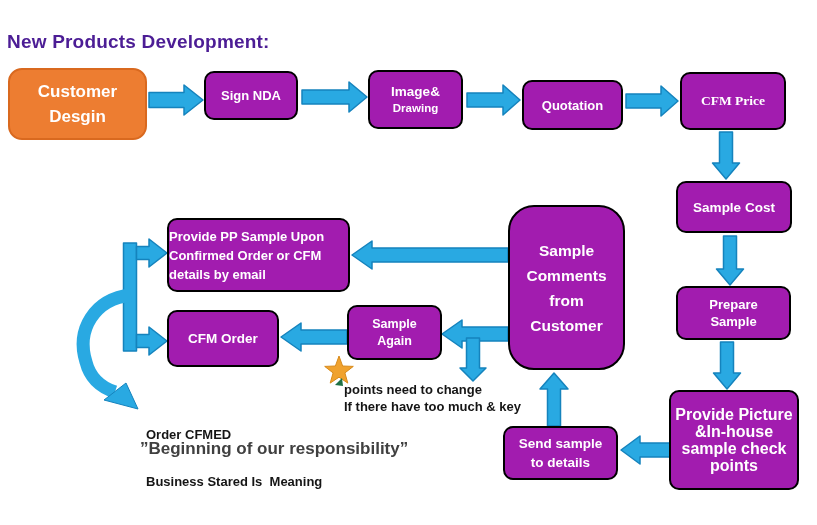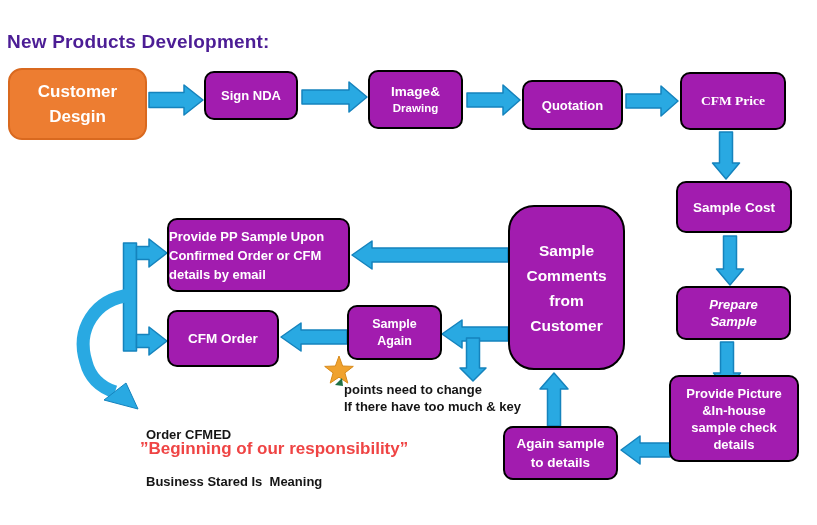--- a/index.html
+++ b/index.html
@@ -20,33 +20,33 @@
   .orange { background:#ed7d31; border:2px solid #d9691f; border-radius:14px; }
   .node span { display:block; }
 
   .n-customer { left:8px;   top:68px;  width:139px; height:72px; font-size:17px; line-height:25px; }
   .n-signnda  { left:204px; top:71px;  width:94px;  height:49px; font-size:13px; }
   .n-image    { left:368px; top:70px;  width:95px;  height:59px; font-size:13.5px; line-height:17px; }
   .n-image .sub { font-size:11.5px; }
   .n-quote    { left:522px; top:80px;  width:101px; height:50px; font-size:13px; }
   .n-cfmprice { left:680px; top:72px;  width:106px; height:58px; font-size:13.5px;font-family:Liberation Serif, serif; }
   .n-scost    { left:676px; top:181px; width:116px; height:52px; font-size:13.5px; }
-  .n-prepare  { left:676px; top:286px; width:115px; height:54px; font-size:13px; line-height:17px;font-style:italic; }
-  .n-picture  { left:669px; top:375px; width:130px; height:87px; font-size:13px; line-height:17px; }
+  .n-prepare  { left:676px; top:286px; width:115px; height:54px; font-size:13px; line-height:17px; }
+  .n-picture  { left:669px; top:390px; width:130px; height:100px; font-size:16px; line-height:17px; }
   .n-send     { left:503px; top:426px; width:115px; height:54px; font-size:13.5px; line-height:19px; }
   .n-comments { left:508px; top:205px; width:117px; height:165px; font-size:15.5px; line-height:25px; border-radius:26px; }
   .n-again    { left:347px; top:305px; width:95px;  height:55px; font-size:12.5px; line-height:17px; }
   .n-cfmorder { left:167px; top:310px; width:112px; height:57px; font-size:13.5px; }
   .n-pp       { left:167px; top:218px; width:183px; height:74px; font-size:13px; line-height:19px;
                 align-items:flex-start; text-align:left; }
 
   .annot { position:absolute; color:#151515; font-weight:bold; }
   .a-change { left:344px; top:381px; font-size:13px; line-height:17px; }
   .a-order  { left:146px; top:396px; font-size:13px; line-height:15.5px; white-space:pre-wrap; }
-  .a-quote  { left:140px; top:439px; font-size:17px; color:#ef4444; }
+  .a-quote  { left:140px; top:439px; font-size:17px; color:#404040; }
 
   svg.layer { position:absolute; left:0; top:0; }
   .arr  { fill:#29a9e2; stroke:#1583bd; stroke-width:1.5; stroke-linejoin:round; }
   .swoosh { fill:none; stroke:#29a9e2; stroke-width:13; stroke-linecap:butt; }
 </style>
 </head>
 <body>
 
 <div class="canvas">
 
@@ -110,25 +110,25 @@
 
   <div class="node gray n-prepare">
     <span>Prepare</span>
     <span>Sample</span>
   </div>
 
   <div class="node gray n-picture">
     <span>Provide Picture</span>
     <span>&amp;In-house</span>
     <span>sample check</span>
-    <span>details</span>
+    <span>points</span>
   </div>
 
   <div class="node gray n-send">
-    <span>Again sample</span>
+    <span>Send sample</span>
     <span>to details</span>
   </div>
 
   <div class="node gray n-comments">
     <span>Sample</span>
     <span>Comments</span>
     <span>from</span>
     <span>Customer</span>
   </div>
 

